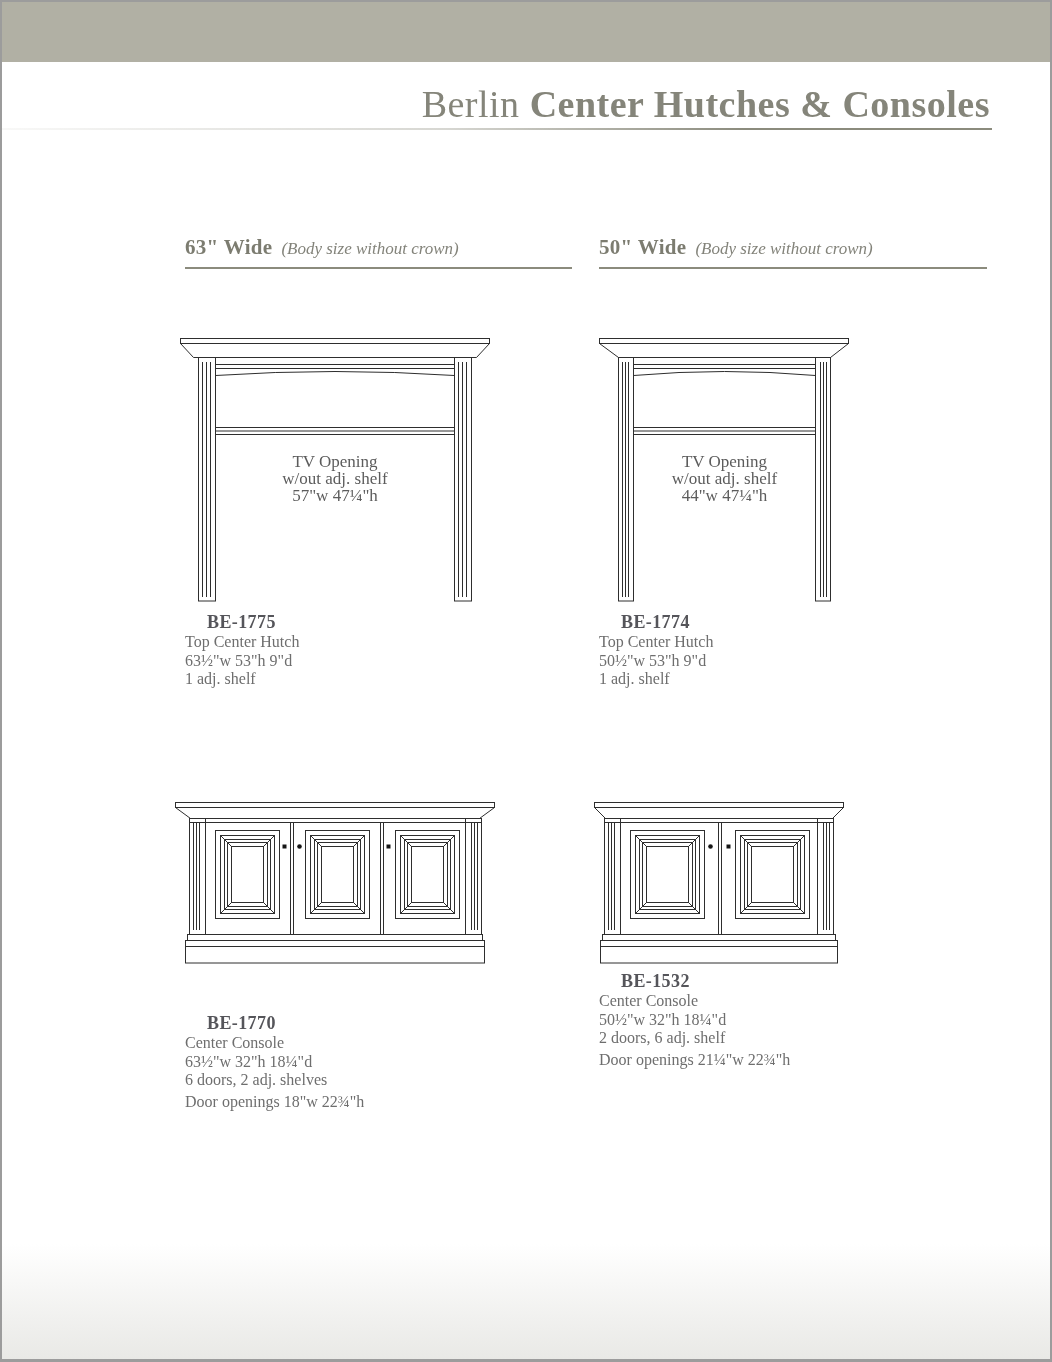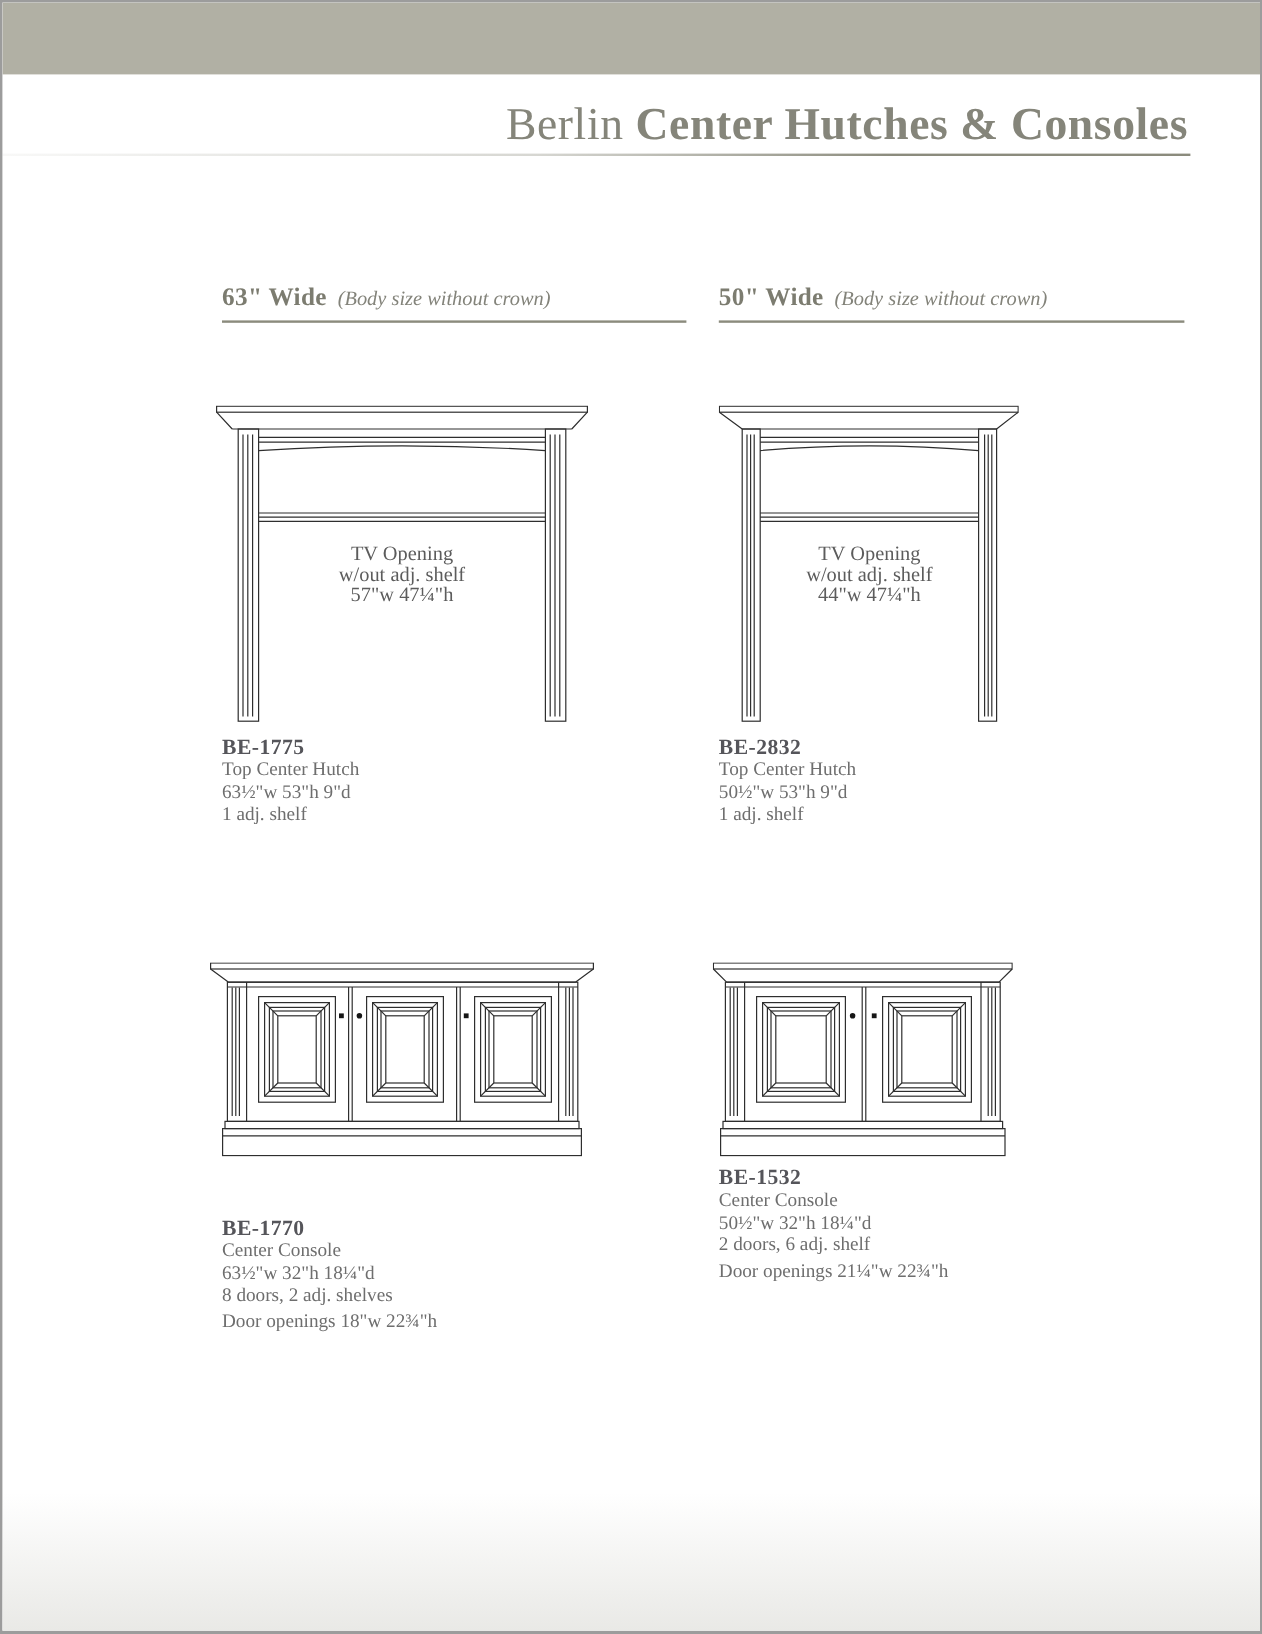--- a/index.html
+++ b/index.html
@@ -52,21 +52,21 @@
     font-size:17px;fill:#5c5c5c;
   }
 
   .product{
     position:absolute;
     color:#6e6e6e;font-size:16px;line-height:18.5px;
     white-space:nowrap;
   }
   .product .code{
     font-weight:700;font-size:18px;line-height:21px;
-    color:#55555a;letter-spacing:.4px;
+    color:#55555a;letter-spacing:.4px;margin-left:22px;
   }
   .product .openings{margin-top:3px;}
 </style>
 </head>
 <body>
 
 <div class="page">
 
   <div class="top-bar"></div>
 
@@ -141,21 +141,21 @@
   </svg>
 
   <div class="product" style="left:183px;top:610px">
     <div class="code">BE-1775</div>
     <div>Top Center Hutch</div>
     <div>63½"w 53"h 9"d</div>
     <div>1 adj. shelf</div>
   </div>
 
   <div class="product" style="left:597px;top:610px">
-    <div class="code">BE-2832</div>
+    <div class="code">BE-1774</div>
     <div>Top Center Hutch</div>
     <div>50½"w 53"h 9"d</div>
     <div>1 adj. shelf</div>
   </div>
 
   <svg class="drawing" style="left:173px;top:800px" width="320" height="162" viewBox="0 0 320 162">
     <g class="lines">
       <g>
         <rect x="0.5" y="0.5" width="319" height="5"></rect>
         <path d="M0.5,5.5 L15.5,16.5 M319.5,5.5 L304.5,16.5 M15.5,16.5 L304.5,16.5"></path>
@@ -240,21 +240,21 @@
       </g>
     </g>
     <circle class="knob" cx="116.5" cy="44.5" r="2.3"></circle>
     <rect class="knob" x="132.5" y="42.5" width="4" height="4"></rect>
   </svg>
 
   <div class="product" style="left:183px;top:1011px">
     <div class="code">BE-1770</div>
     <div>Center Console</div>
     <div>63½"w 32"h 18¼"d</div>
-    <div>8 doors, 2 adj. shelves</div>
+    <div>6 doors, 2 adj. shelves</div>
     <div class="openings">Door openings 18"w 22¾"h</div>
   </div>
 
   <div class="product" style="left:597px;top:969px">
     <div class="code">BE-1532</div>
     <div>Center Console</div>
     <div>50½"w 32"h 18¼"d</div>
     <div>2 doors, 6 adj. shelf</div>
     <div class="openings">Door openings 21¼"w 22¾"h</div>
   </div>

